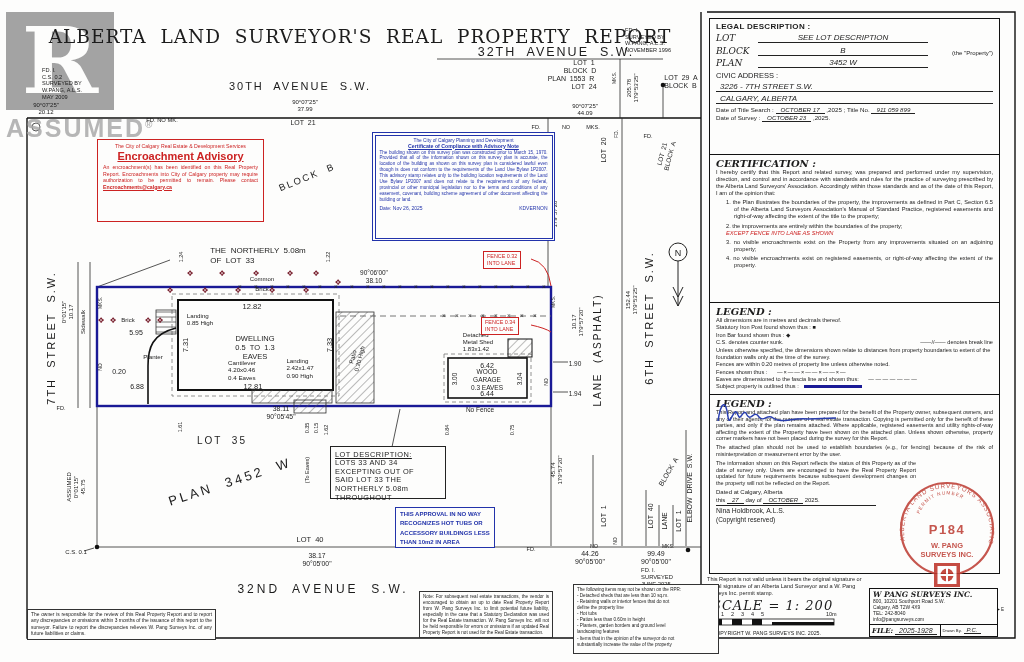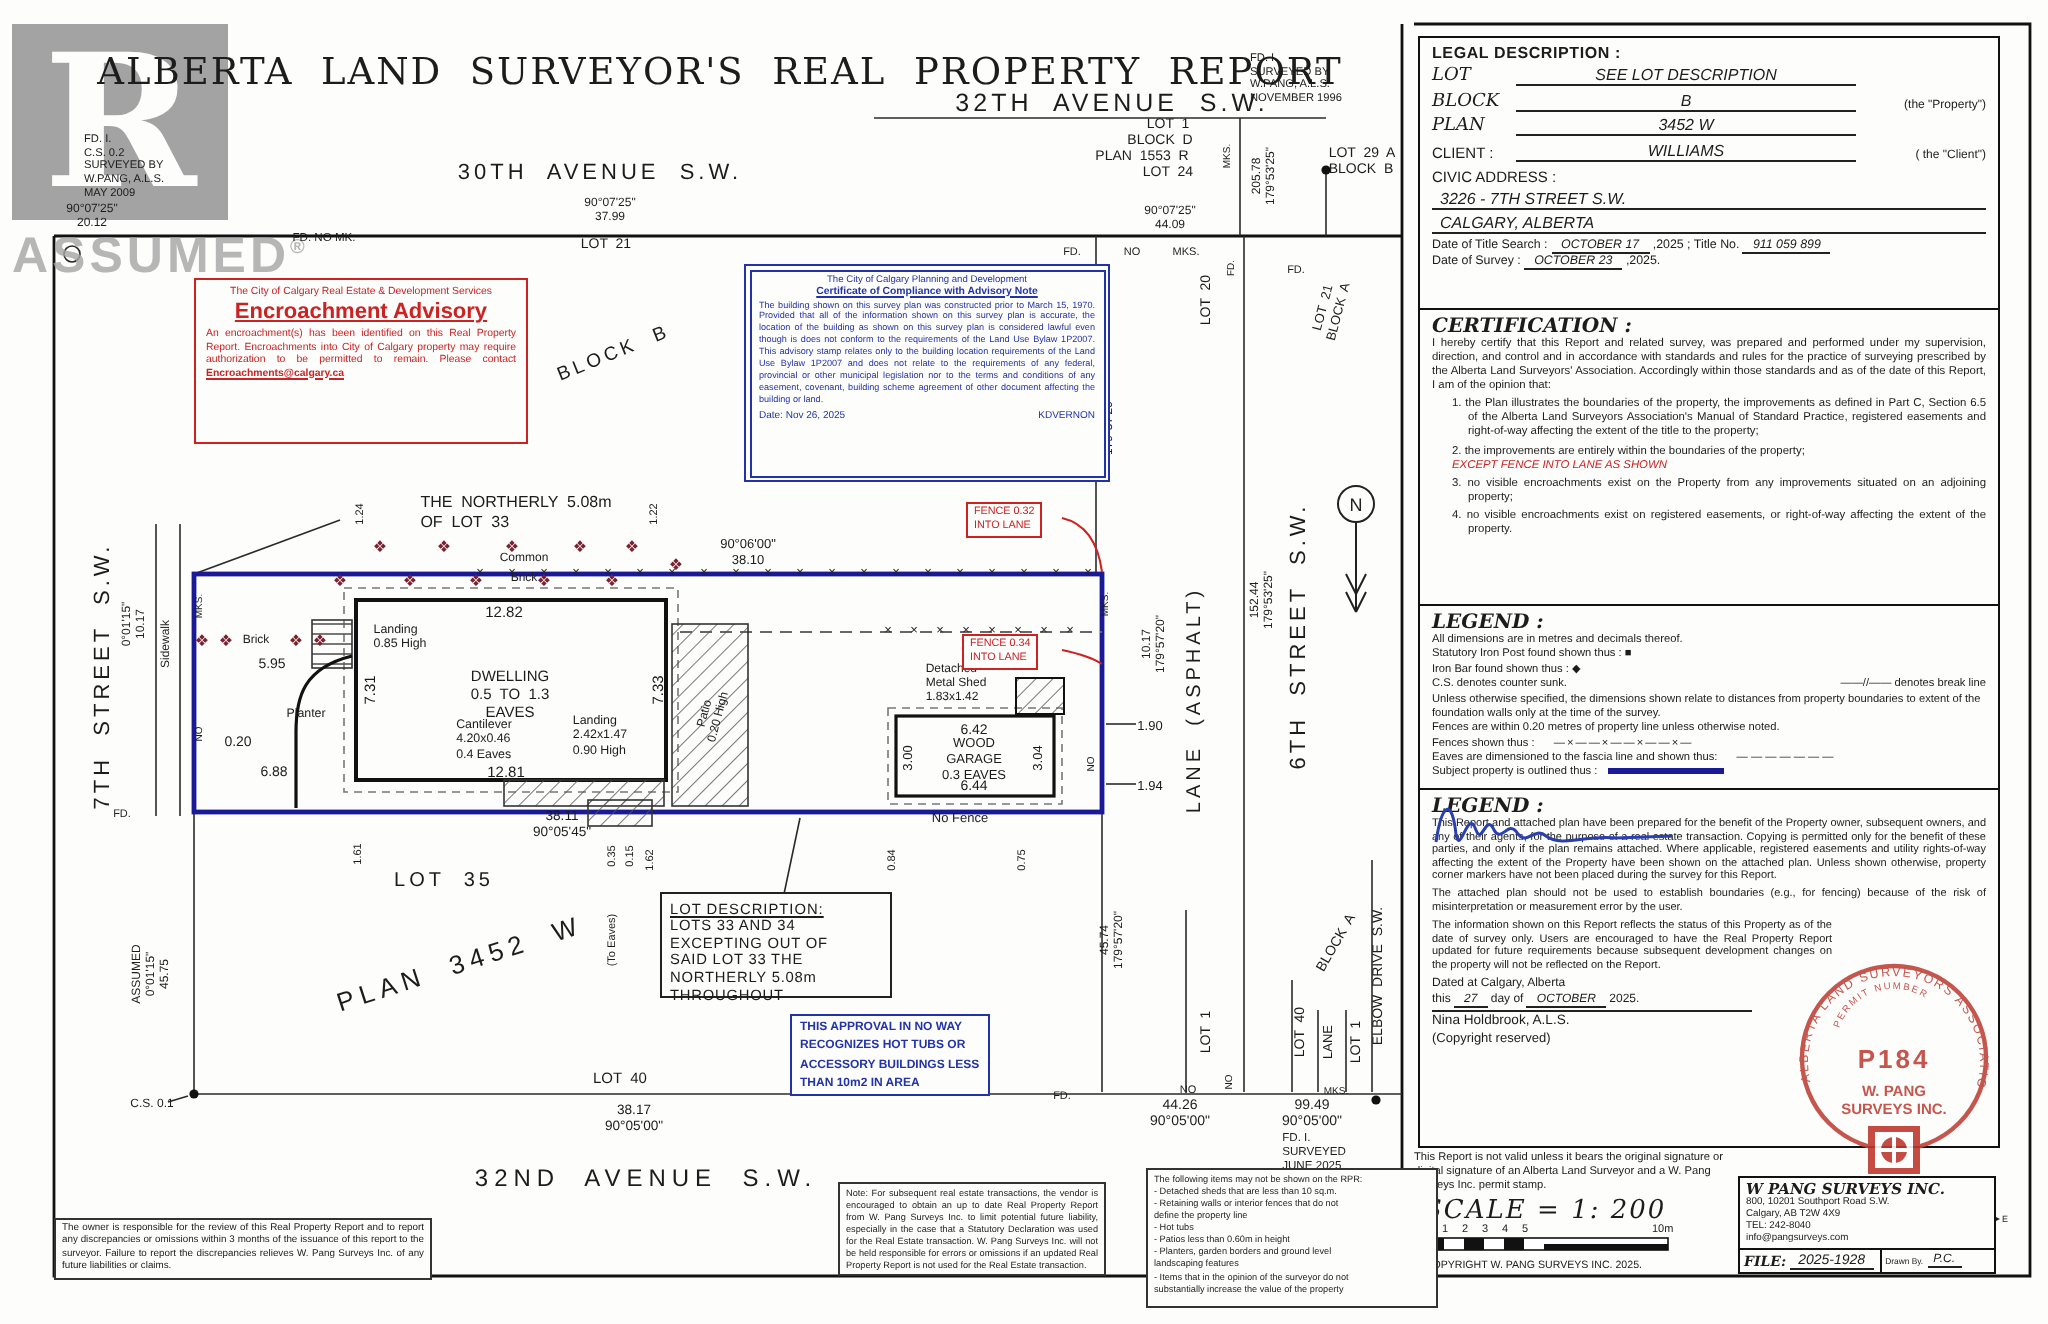--- a/index.html
+++ b/index.html
@@ -464,25 +464,20 @@
       <div class="lg-row">
           <span class="lg-lab">BLOCK</span>
           <span class="lg-val">B</span>
           <span class="lg-note">(the "Property")</span>
         </div>
       <div class="lg-row">
           <span class="lg-lab">PLAN</span>
           <span class="lg-val">3452 W</span>
           <span class="lg-note"></span>
         </div>
-      <div class="lg-row" style="margin-top:3px;">
-          <span class="lg-lab" style="font-family:'Liberation Sans',sans-serif;font-style:normal;font-size:7.5px;">CLIENT :</span>
-          <span class="lg-val">WILLIAMS</span>
-          <span class="lg-note">( the "Client")</span>
-        </div>
       <div class="lg-civic">CIVIC ADDRESS :</div>
       <div class="lg-addr">3226  -  7TH  STREET  S.W.</div>
       <div class="lg-addr">CALGARY,  ALBERTA</div>
       <div class="lg-date">
         <span>Date of Title Search :</span>
         <span class="uv">OCTOBER 17</span>
         <span>,2025 ;</span>
         <span>Title No.</span>
         <span class="uv">911 059 899</span>
       </div>

